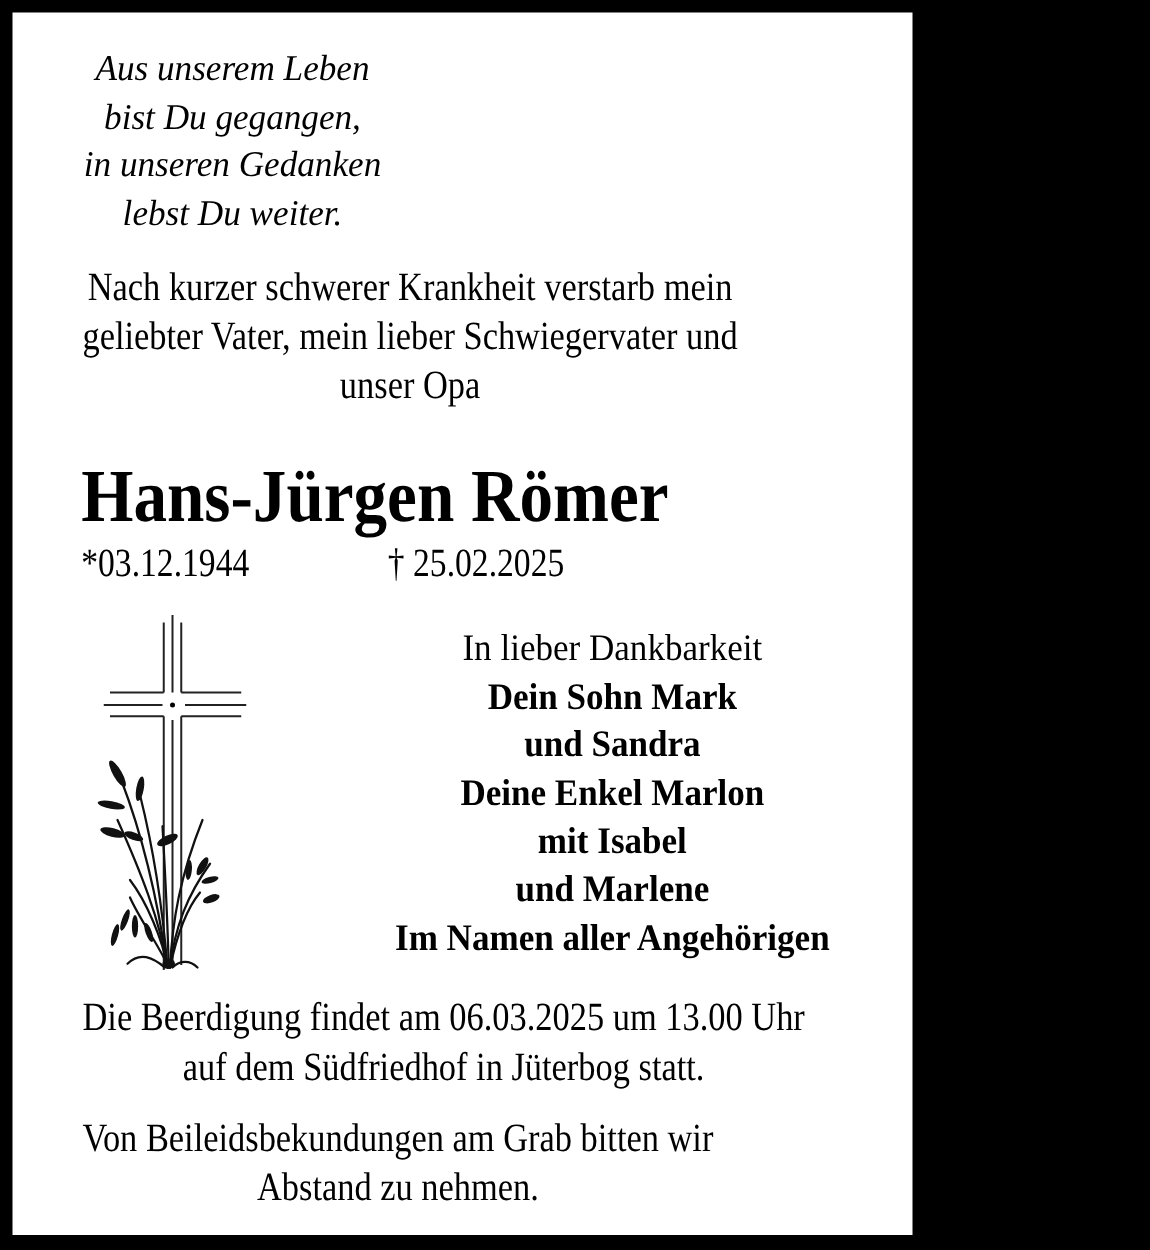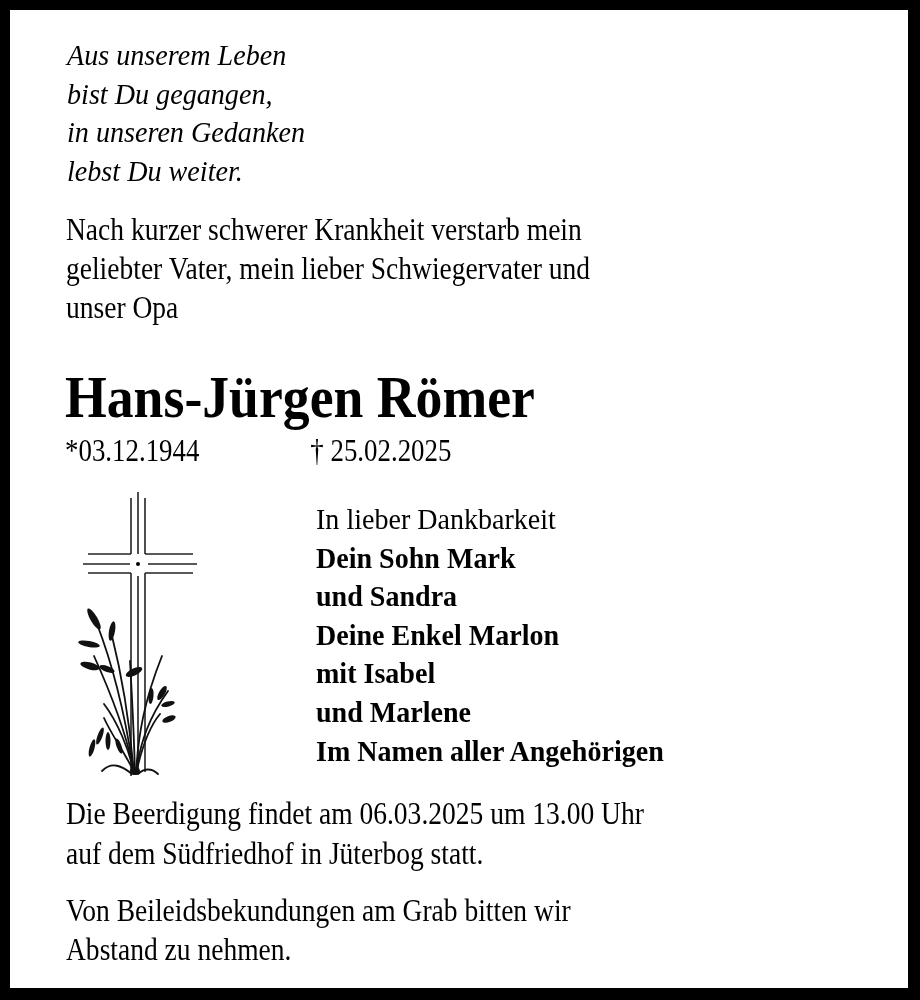--- a/index.html
+++ b/index.html
@@ -7,22 +7,23 @@
       width: 920px; height: 1000px;
       background: #000;
       position: relative;
       overflow: hidden;
       font-family: "Liberation Serif", "DejaVu Serif", serif;
       color: #000;
     }
     .frame {
       position: absolute;
       left: 10px; top: 10px;
-      width: 898px; height: 978px;
+      width: 720px; height: 978px;
       background: #fff;
+      text-align: center;
     }
     .abs { position: absolute; white-space: nowrap; }
     .poem {
       left: 57px; top: 26px;
       font-style: italic;
       font-size: 29px;
       line-height: 38.5px;
       transform: scaleX(0.97);
       transform-origin: left top;
     }

